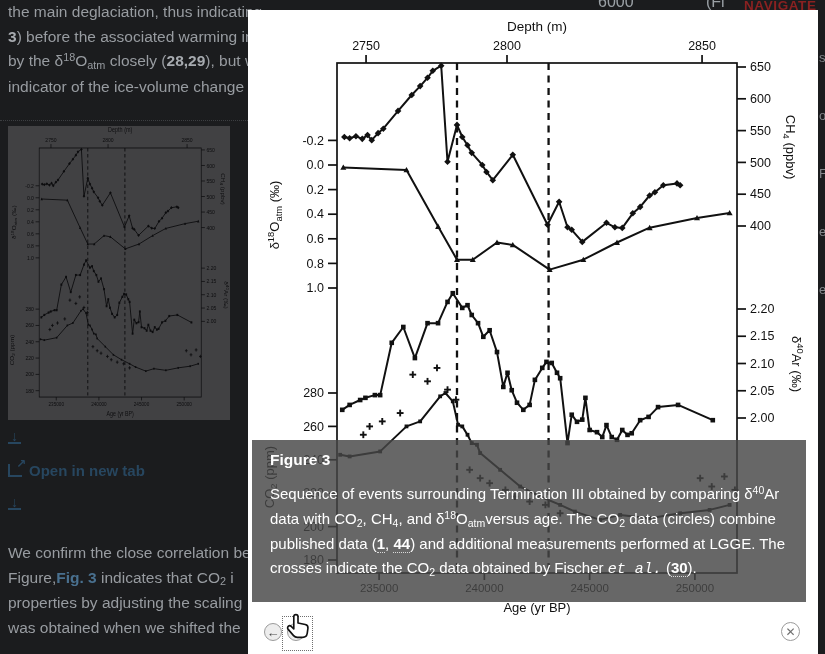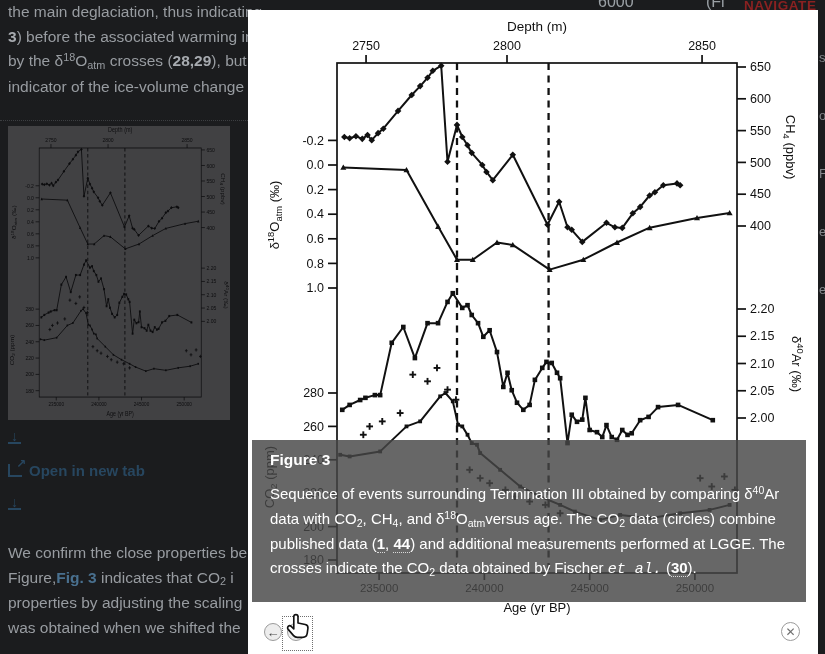--- a/index.html
+++ b/index.html
@@ -45,21 +45,21 @@
   .cursor{position:absolute;left:284px;top:612px;z-index:30;}
 </style>
 </head>
 <body>
 
 <div class="page">
 
   <div class="bg-text" style="left:8px;top:0;">
     <div><span>the main deglaciation, thus indicating</span></div>
     <div><span class="s-bold">3</span><span>) before the associated warming in</span></div>
-    <div><span>by the δ</span><span class="s-sup">18</span><span>O</span><span class="s-sub">atm</span><span> crosses (</span><span class="s-bold">28,29</span><span>), but w</span></div>
+    <div><span>by the δ</span><span class="s-sup">18</span><span>O</span><span class="s-sub">atm</span><span> closely (</span><span class="s-bold">28,29</span><span>), but w</span></div>
     <div><span>indicator of the ice-volume change</span></div>
   </div>
 
   <span class="top-frag" style="left:598px;">6000</span>
   <span class="top-frag" style="left:706px;">(Fi</span>
   <span class="navigate">NAVIGATE</span>
 
   <div class="dotted-sep"></div>
 
   <div class="thumb-wrap">
@@ -78,21 +78,21 @@
           <span>↗</span>
         </span>
       <span>Open in new tab</span>
     </div>
     <div class="side-link">
       <span class="dl-icon">↓</span>
     </div>
   </div>
 
   <div class="bg-text" style="left:8px;top:541px;">
-    <div><span>We confirm the close properties be</span></div>
+    <div><span>We confirm the close correlation be</span></div>
     <div><span>Figure,</span><span class="s-link">Fig. 3</span><span> indicates that CO</span><span class="s-sub">2</span><span> i</span></div>
     <div><span>properties by adjusting the scaling</span></div>
     <div><span>was obtained when we shifted the</span></div>
   </div>
 
   <div class="strip-letters" id="strip">
       <span style="top: 50px;">s</span>
       <span style="top: 108px;">o</span>
       <span style="top: 166px;">F</span>
       <span style="top: 224px;">e</span>

